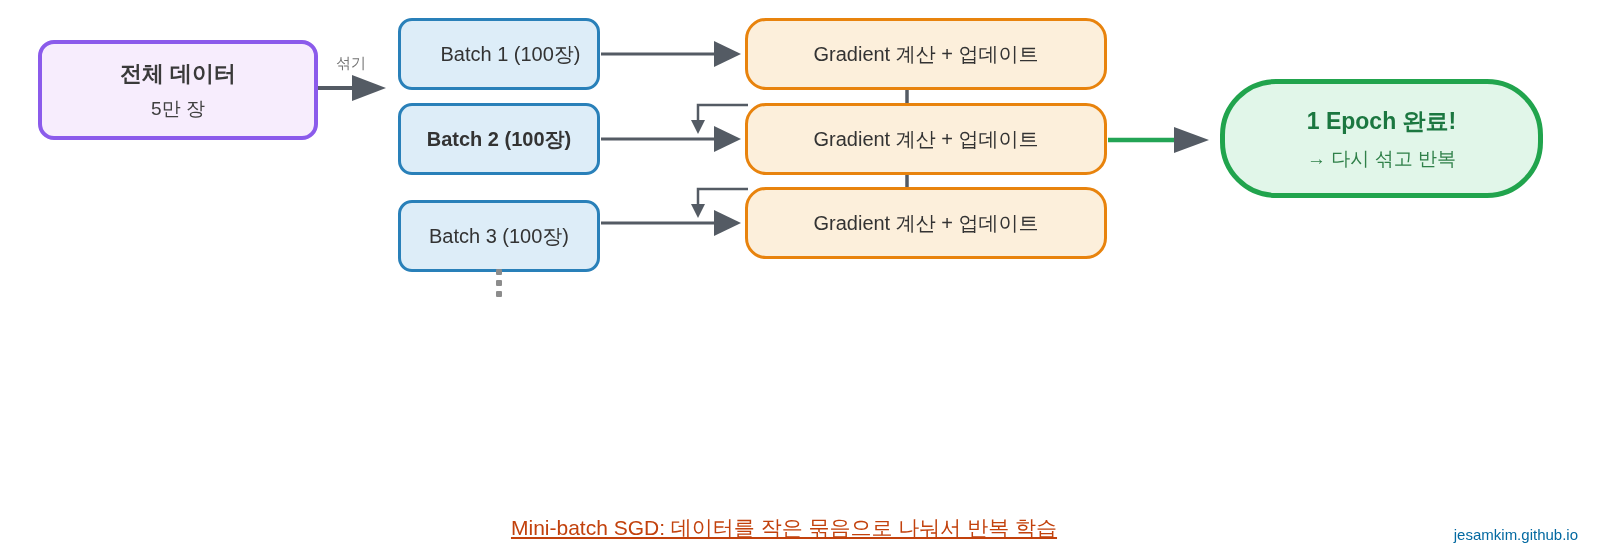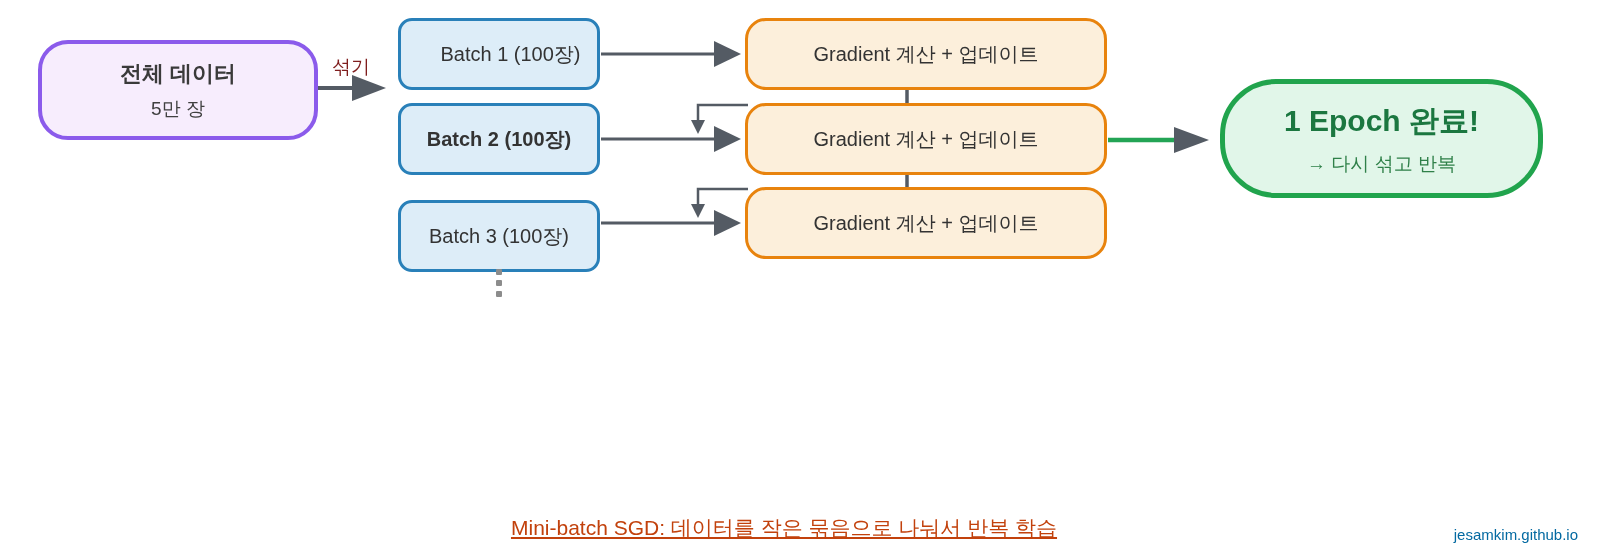--- a/index.html
+++ b/index.html
@@ -29,21 +29,21 @@
     align-items: center;
     justify-content: center;
     text-align: center;
   }
 
   
   .dataset-box {
     left: 38px; top: 40px; width: 280px; height: 100px;
     background: #F7EDFD;
     border: 4px solid #8B5BEB;
-    border-radius: 30px;
+    border-radius: 16px;
     gap: 7px;
   }
   .dataset-box .title { font-size: 22px; font-weight: bold; color: #3A3A3A; }
   .dataset-box .subtitle { font-size: 19px; color: #404040; }
 
   
   .batch-box {
     left: 398px; width: 202px; height: 72px;
     background: #DDEDF8;
     border: 3px solid #2980B9;
@@ -67,30 +67,30 @@
   .gradient-3 { top: 187px; }
 
   
   .epoch-box {
     left: 1220px; top: 79px; width: 323px; height: 119px;
     background: #E1F6E9;
     border: 5px solid #21A44D;
     border-radius: 56px;
     gap: 9px;
   }
-  .epoch-box .title { font-size: 30px; font-weight: bold; color: #1B7740; }
+  .epoch-box .title { font-size: 23px; font-weight: bold; color: #1B7740; }
   .epoch-box .subtitle { font-size: 19px; color: #2F8049; }
 
   
   .shuffle-label {
     position: absolute;
     left: 320px; top: 54px; width: 62px;
     text-align: center;
-    font-size: 19px;
-    color: #7f1d1d;
+    font-size: 15px;
+    color: #737373;
   }
 
   
   .v-ellipsis {
     position: absolute;
     left: 496px; top: 269px;
     display: flex;
     flex-direction: column;
     gap: 5px;
   }

